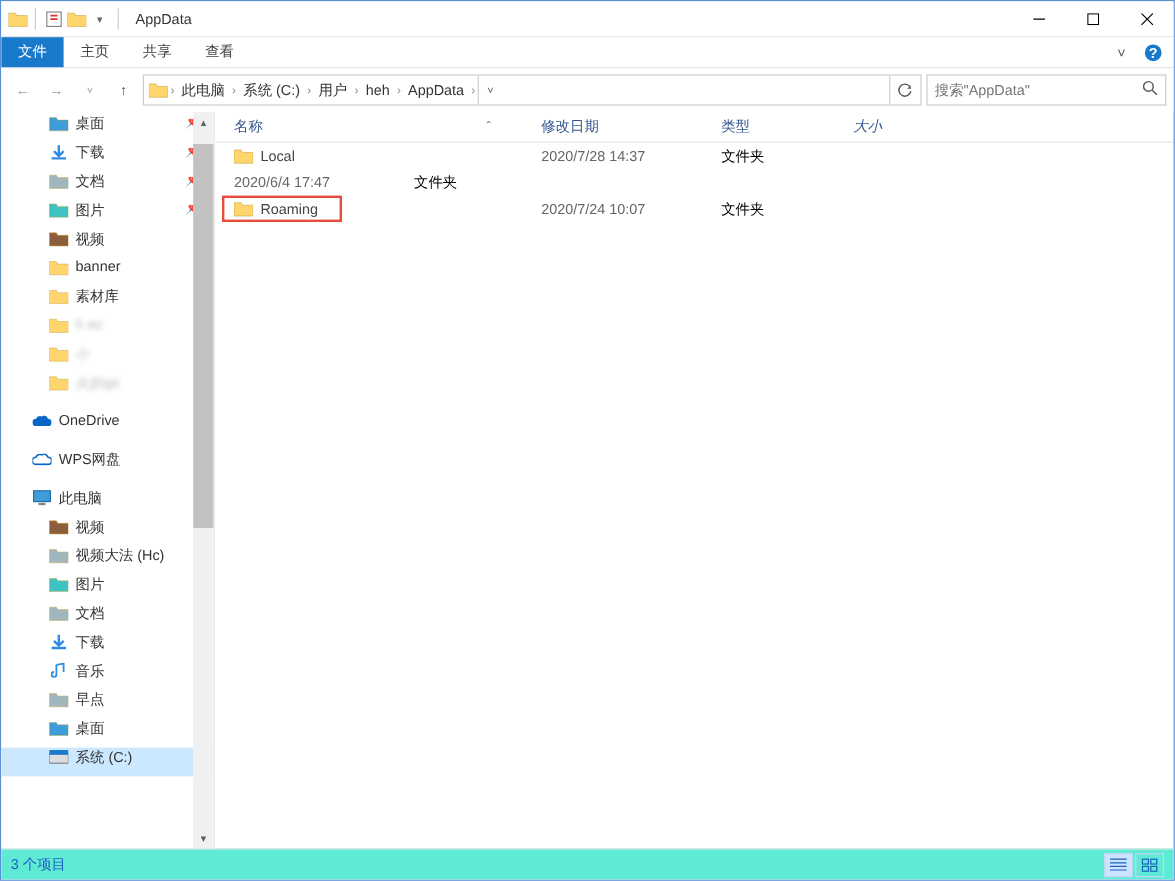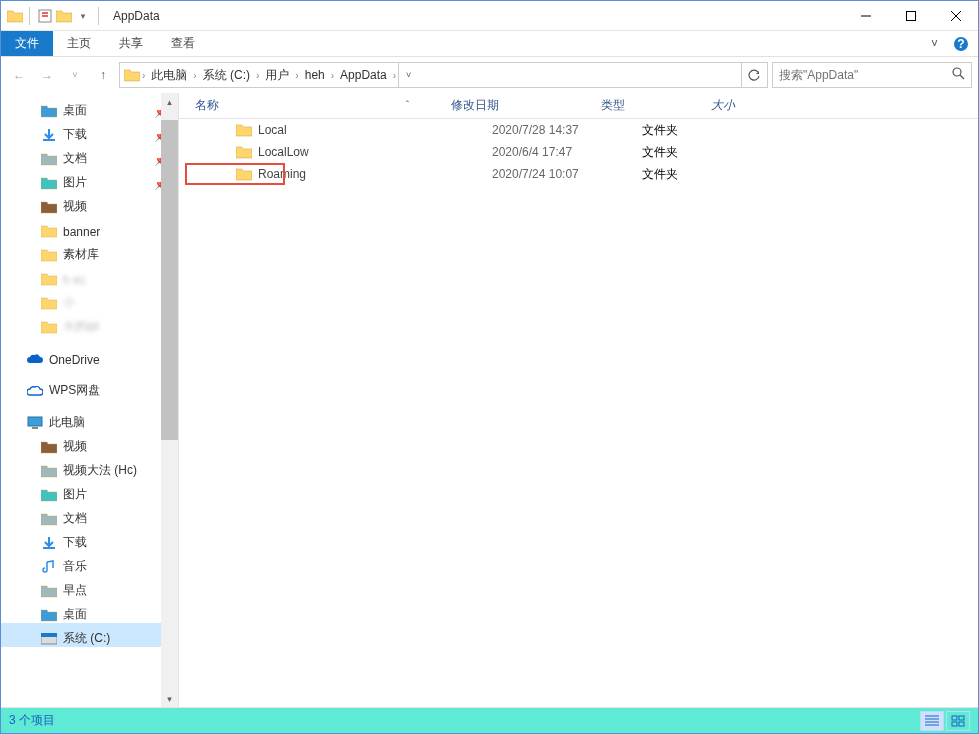--- a/index.html
+++ b/index.html
@@ -37,40 +37,40 @@
 .search { width: 200px; height: 26px; border: 1px solid #ccc; display: flex; align-items: center; padding: 0 6px; color: #888; }
 .search input { border: none; outline: none; flex: 1; color: #888; background: transparent; }
 .search-icon { color: #555; }
 
 
 .body { flex: 1; display: flex; overflow: hidden; }
 
 
 .tree { width: 178px; border-right: 1px solid #e5e5e5; overflow-y: hidden; padding-top: 2px; background: #fff; position: relative; }
 .tree::-webkit-scrollbar { width: 16px; }
-.tree-item { height: 24px; display: flex; align-items: flex-end; padding-left: 26px; gap: 6px; color: #333; white-space: nowrap; position: relative; }
+.tree-item { height: 24px; display: flex; align-items: flex-start; padding-left: 26px; gap: 6px; color: #333; white-space: nowrap; position: relative; }
 .tree-item.child { padding-left: 40px; }
 .tree-item .pin { position: absolute; right: 10px; color: #888; font-size: 11px; }
 .tree-item.selected { background: #cce8ff; }
 .tree-item .ticon { width: 16px; height: 16px; flex-shrink: 0; display: flex; align-items: center; justify-content: center; }
 .tree-spacer { height: 8px; }
 .tree-scroll { position: absolute; right: 0; top: 0; bottom: 0; width: 17px; background: #f0f0f0; display: flex; flex-direction: column; }
 .tree-scroll .thumb { background: #c2c2c2; width: 100%; }
 .tree-scroll .sbtn { height: 17px; display: flex; align-items: center; justify-content: center; color: #606060; font-size: 9px; }
 
 
 .files { flex: 1; display: flex; flex-direction: column; }
 .col-headers { height: 26px; display: flex; align-items: center; border-bottom: 1px solid #e5e5e5; color: #34568f; padding-left: 10px; }
 .col-headers .col { padding: 0 6px; }
 .col-name { width: 256px; display: flex; align-items: center; gap: 40px; }
 .col-date { width: 150px; }
 .col-type { width: 110px; }
 .col-size { width: 80px; font-style: italic; }
 .sort-ind { color: #666; font-size: 10px; margin-left: auto; margin-right: 30px; }
-.file-row { height: 22px; display: flex; align-items: center; padding-left: 10px; color: #444; margin-left: 41px; }
+.file-row { height: 22px; display: flex; align-items: center; padding-left: 10px; color: #444; }
 .file-row .cell { padding: 0 6px; }
 .file-row .cell-name { width: 256px; display: flex; align-items: center; gap: 6px; }
 .file-row .cell-date { width: 150px; color: #666; }
 .file-row .cell-type { width: 110px; color: #000000; }
 
 
 .status { height: 26px; border-top: 1px solid #e5e5e5; display: flex; align-items: center; padding: 0 8px; color: #1e5fbf; background: #5eead4; }
 .status-right { margin-left: auto; display: flex; gap: 2px; }
 .view-toggle { width: 24px; height: 20px; border: 1px solid #c2d7f2; display: flex; align-items: center; justify-content: center; color: #1e5fbf; }
 .view-toggle.active { background: #cce4ff; }
@@ -400,26 +400,20 @@
           <div class="cell cell-name">
             <span class="folder-icon-sm"><svg viewBox="0 0 16 14">
                 <path d="M0 2 L6 2 L7 4 L16 4 L16 13 L0 13 Z" fill="#ffd66e" stroke="#c9a33a" stroke-width="0.5"></path>
               </svg></span>
             <span>Local</span>
           </div>
           <div class="cell cell-date">2020/7/28 14:37</div>
           <div class="cell cell-type">文件夹</div>
         </div>
         <div class="file-row">
-          <div class="cell cell-name">
-            <span class="folder-icon-sm"><svg viewBox="0 0 16 14">
-                <path d="M0 2 L6 2 L7 4 L16 4 L16 13 L0 13 Z" fill="#ffd66e" stroke="#c9a33a" stroke-width="0.5"></path>
-              </svg></span>
-            <span>LocalLow</span>
-          </div>
           <div class="cell cell-date">2020/6/4 17:47</div>
           <div class="cell cell-type">文件夹</div>
         </div>
         <div class="file-row">
           <div class="cell cell-name">
             <span class="folder-icon-sm"><svg viewBox="0 0 16 14">
                 <path d="M0 2 L6 2 L7 4 L16 4 L16 13 L0 13 Z" fill="#ffd66e" stroke="#c9a33a" stroke-width="0.5"></path>
               </svg></span>
             <span>Roaming</span>
           </div>

